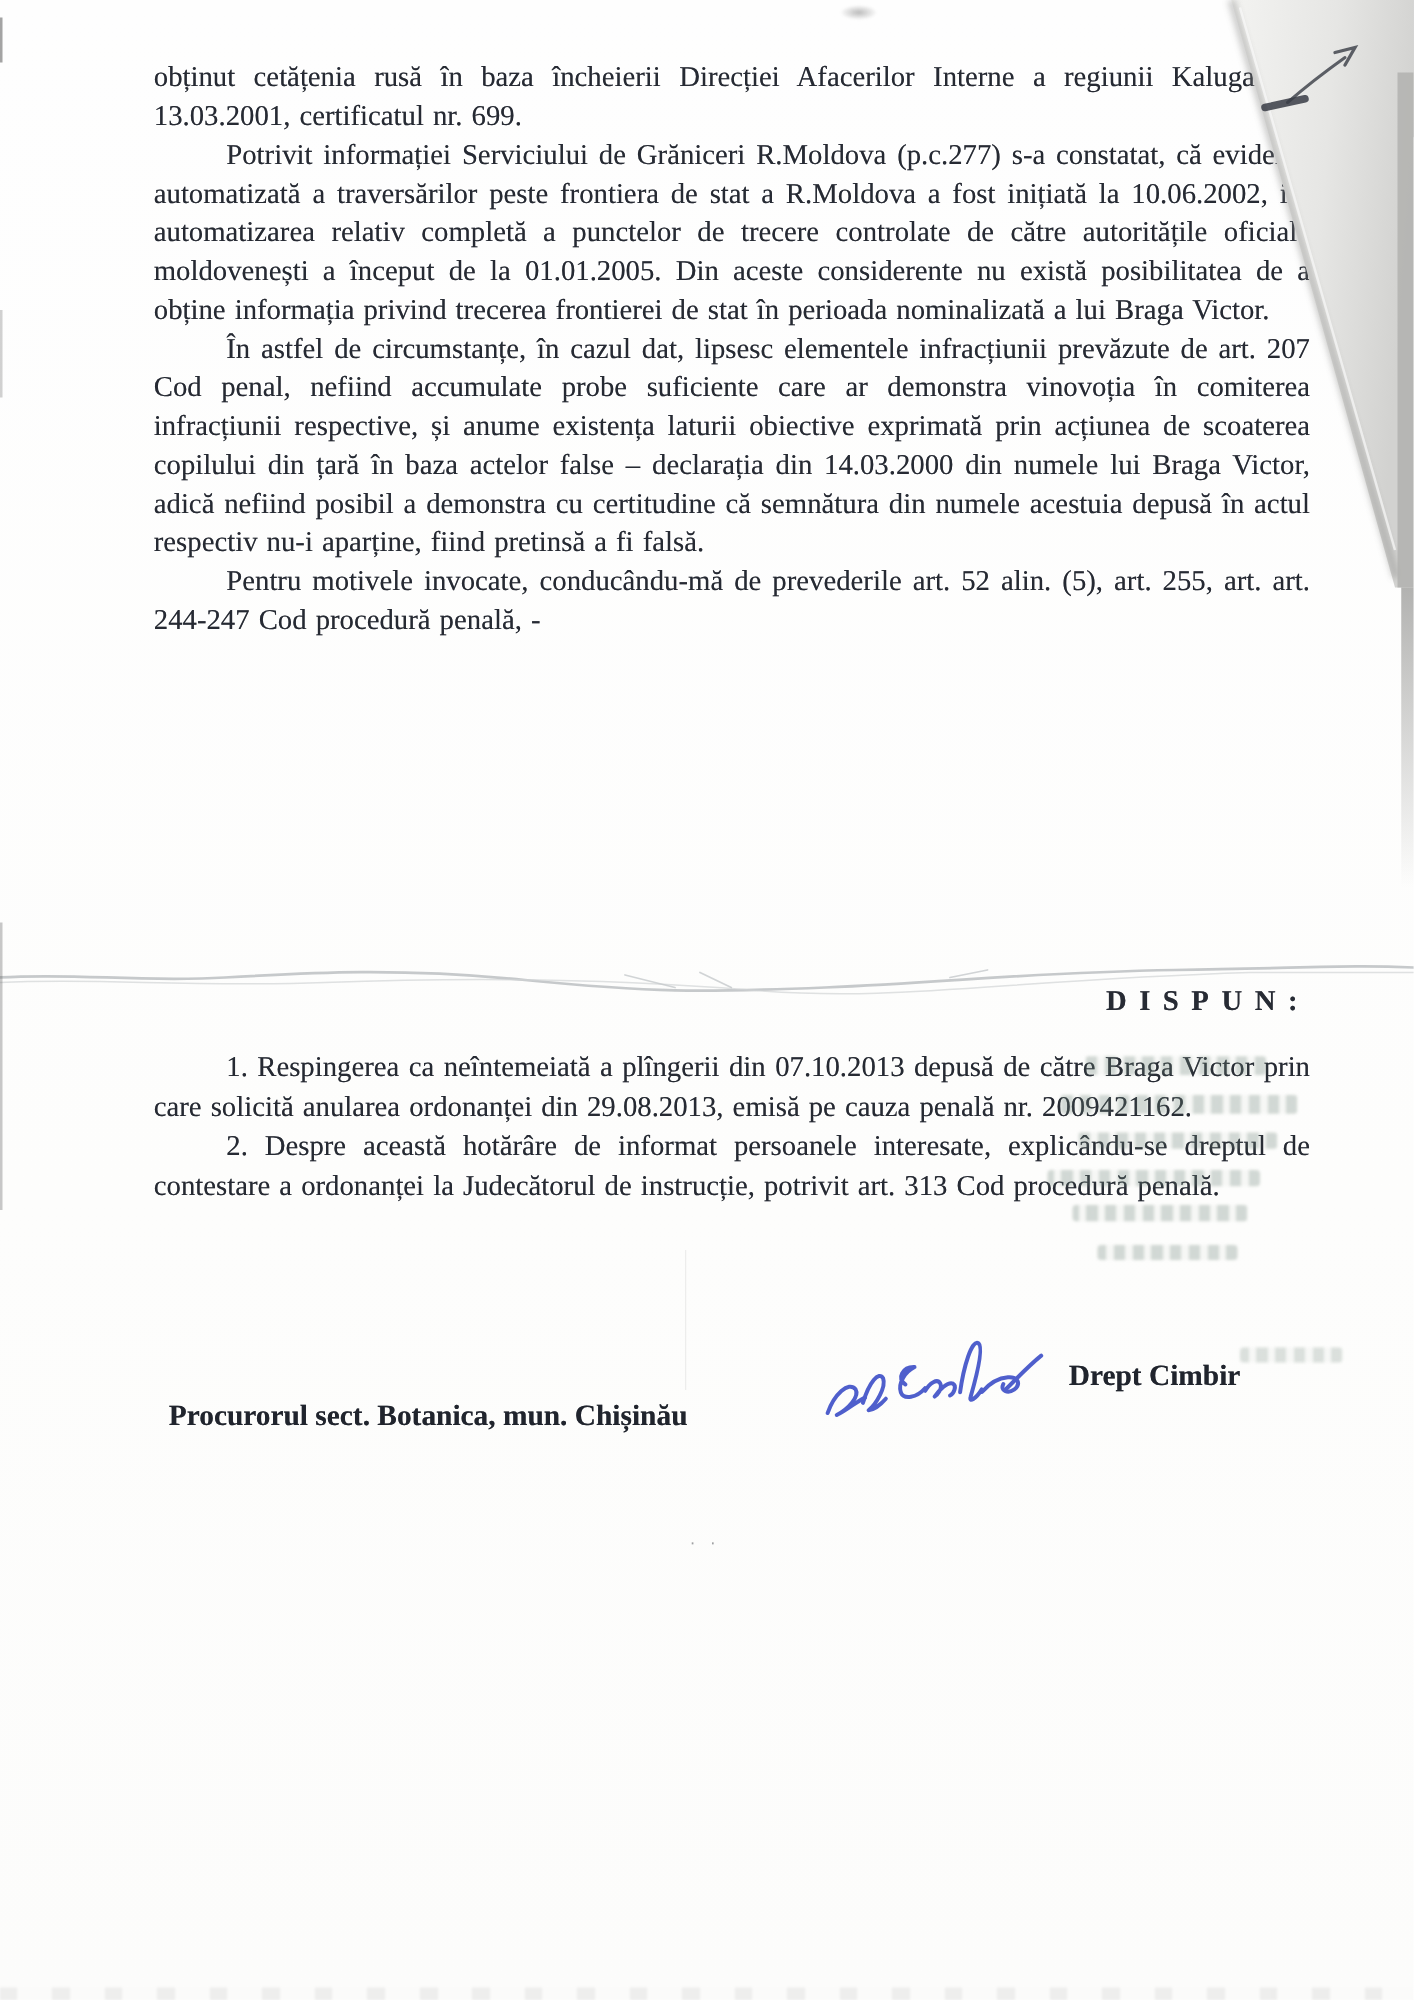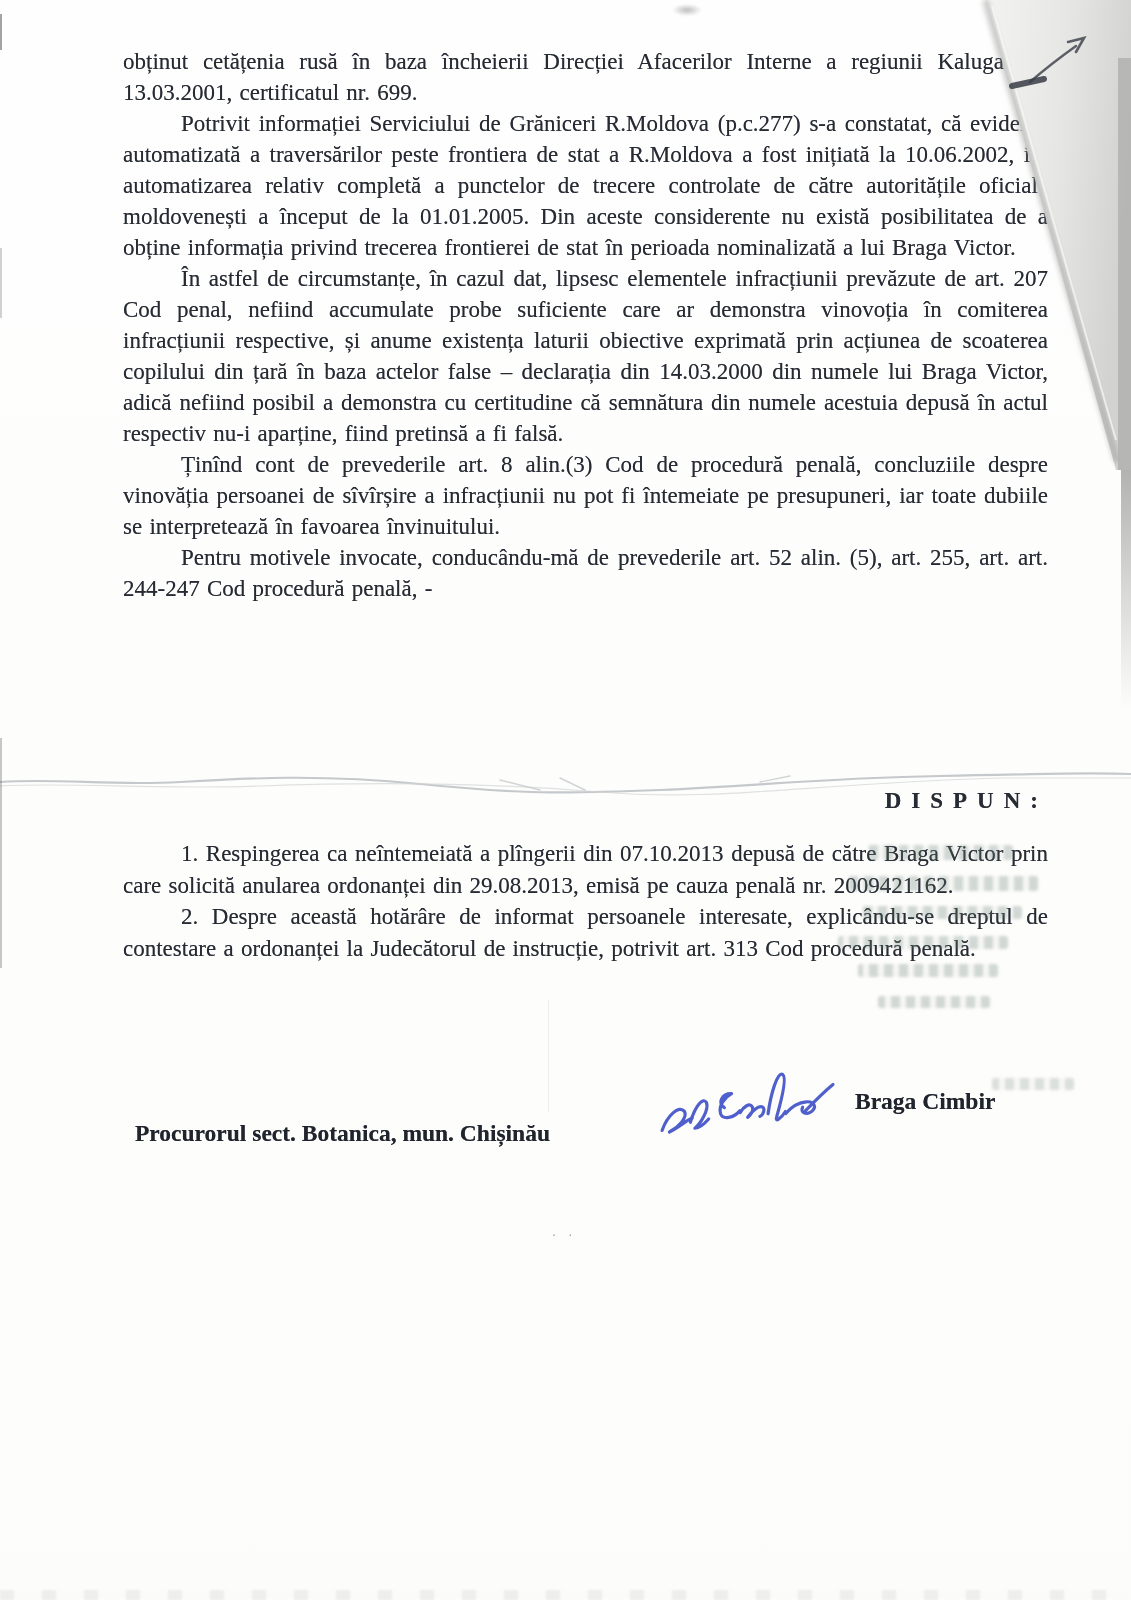--- a/index.html
+++ b/index.html
@@ -111,33 +111,32 @@
 </style>
 </head>
 <body>
 
 <div class="page">
 
   <div class="text-col">
     <p class="para no-indent">obținut cetățenia rusă în baza încheierii Direcției Afacerilor Interne a regiunii Kaluga din 13.03.2001, certificatul nr. 699.</p>
     <p class="para">Potrivit informației Serviciului de Grăniceri R.Moldova (p.c.277) s-a constatat, că evidența automatizată a traversărilor peste frontiera de stat a R.Moldova a fost inițiată la 10.06.2002, iar automatizarea relativ completă a punctelor de trecere controlate de către autoritățile oficiale moldovenești a început de la 01.01.2005. Din aceste considerente nu există posibilitatea de a obține informația privind trecerea frontierei de stat în perioada nominalizată a lui Braga Victor.</p>
     <p class="para">În astfel de circumstanțe, în cazul dat, lipsesc elementele infracțiunii prevăzute de art. 207 Cod penal, nefiind accumulate probe suficiente care ar demonstra vinovoția în comiterea infracțiunii respective, și anume existența laturii obiective exprimată prin acțiunea de scoaterea copilului din țară în baza actelor false – declarația din 14.03.2000 din numele lui Braga Victor, adică nefiind posibil a demonstra cu certitudine că semnătura din numele acestuia depusă în actul respectiv nu-i aparține, fiind pretinsă a fi falsă.</p>
-    <p class="para">Ținînd cont de prevederile art. 8 alin.(3) Cod de procedură penală, concluziile despre vinovăția persoanei de sîvîrșire a infracțiunii nu pot fi întemeiate pe presupuneri, iar toate dubiile se interpretează în favoarea învinuitului.</p>
     <p class="para">Pentru motivele invocate, conducându-mă de prevederile art. 52 alin. (5), art. 255, art. art. 244-247 Cod procedură penală, -</p>
   </div>
 
   <h2 class="dispun">DISPUN:</h2>
 
   <div class="decisions">
     <p>1. Respingerea ca neîntemeiată a plîngerii din 07.10.2013 depusă de către Braga Victor prin care solicită anularea ordonanței din 29.08.2013, emisă pe cauza penală nr. 2009421162.</p>
     <p>2. Despre această hotărâre de informat persoanele interesate, explicându-se dreptul de contestare a ordonanței la Judecătorul de instrucție, potrivit art. 313 Cod procedură penală.</p>
   </div>
 
   <div class="sig-role">Procurorul sect. Botanica, mun. Chișinău</div>
-  <div class="sig-name">Braga Cimbir</div>
+  <div class="sig-name">Drept Cimbir</div>
   <svg class="signature-svg" viewBox="0 0 180 70">
     <g fill="none" stroke="#4152c8" stroke-width="3.1" stroke-linecap="round" stroke-linejoin="round" opacity="0.92">
       <path d="M8,58 C14,44 26,34 31,41 C34,47 24,56 15,60 C23,57 32,50 38,48"></path>
       <path d="M36,52 C42,36 50,28 53,34 C55,41 46,54 40,58 C44,58 50,54 54,50"></path>
       <path d="M70,40 C63,35 69,26 78,27 C71,30 64,38 66,46 C68,52 78,51 85,44"></path>
       <path d="M85,46 C89,40 95,37 97,41 C99,45 94,50 92,51 C96,46 103,40 107,42 C110,44 107,50 104,51"></path>
       <path d="M112,49 C116,30 124,8 129,12 C133,16 124,42 120,53 C118,58 124,55 129,48"></path>
       <path d="M129,50 C135,44 143,40 150,40 C158,40 160,46 154,50 C149,53 143,50 146,45"></path>
       <path d="M148,49 C157,41 167,32 177,25"></path>
     </g>

